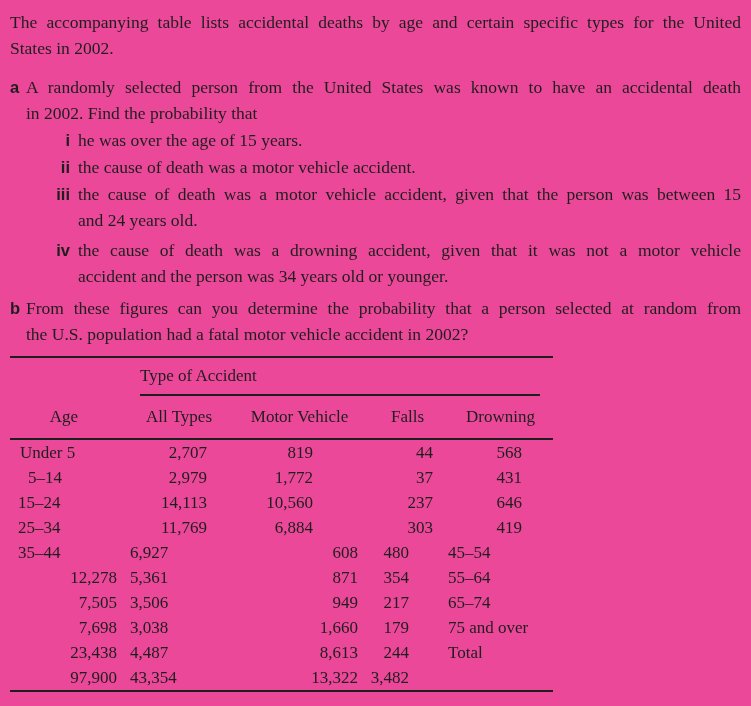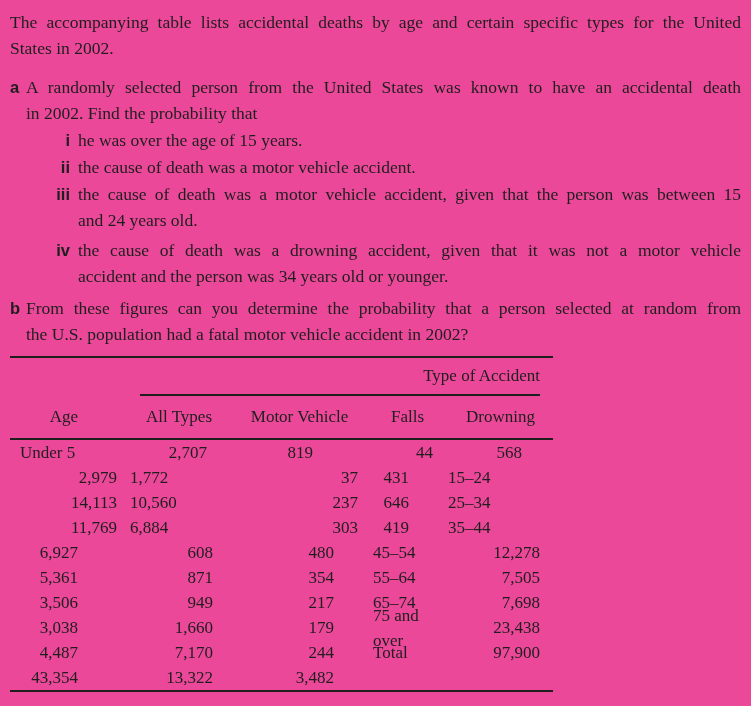--- a/index.html
+++ b/index.html
@@ -72,21 +72,21 @@
     border-top: 2px solid #1e1e1e;
     font-size: 17px;
   }
   .span-head-row {
     position: relative;
     height: 38px;
   }
   .span-head {
     margin-left: 130px;
     width: 400px;
-    text-align: right;
+    text-align: left;
     line-height: 36px;
   }
   .span-rule {
     position: absolute;
     left: 130px;
     bottom: 0;
     width: 400px;
     border-bottom: 2px solid #1e1e1e;
   }
   .tgrid {
@@ -188,20 +188,21 @@
       <div class="hcell c2">Motor Vehicle</div>
       <div class="hcell c3">Falls</div>
       <div class="hcell c4">Drowning</div>
     </div>
     <div class="tgrid body" id="table-body">
         <div class="cell c0">Under 5</div>
         <div class="cell c1">2,707</div>
         <div class="cell c2">819</div>
         <div class="cell c3">44</div>
         <div class="cell c4">568</div>
+        <div class="cell c0">5–14</div>
         <div class="cell c1">2,979</div>
         <div class="cell c2">1,772</div>
         <div class="cell c3">37</div>
         <div class="cell c4">431</div>
         <div class="cell c0">15–24</div>
         <div class="cell c1">14,113</div>
         <div class="cell c2">10,560</div>
         <div class="cell c3">237</div>
         <div class="cell c4">646</div>
         <div class="cell c0">25–34</div>
@@ -224,21 +225,21 @@
         <div class="cell c3">949</div>
         <div class="cell c4">217</div>
         <div class="cell c0">65–74</div>
         <div class="cell c1">7,698</div>
         <div class="cell c2">3,038</div>
         <div class="cell c3">1,660</div>
         <div class="cell c4">179</div>
         <div class="cell c0">75 and over</div>
         <div class="cell c1">23,438</div>
         <div class="cell c2">4,487</div>
-        <div class="cell c3">7,170</div>
+        <div class="cell c3">8,613</div>
         <div class="cell c4">244</div>
         <div class="cell c0 italic">Total</div>
         <div class="cell c1">97,900</div>
         <div class="cell c2">43,354</div>
         <div class="cell c3">13,322</div>
         <div class="cell c4">3,482</div>
       </div>
   </div>
 
 </div>

